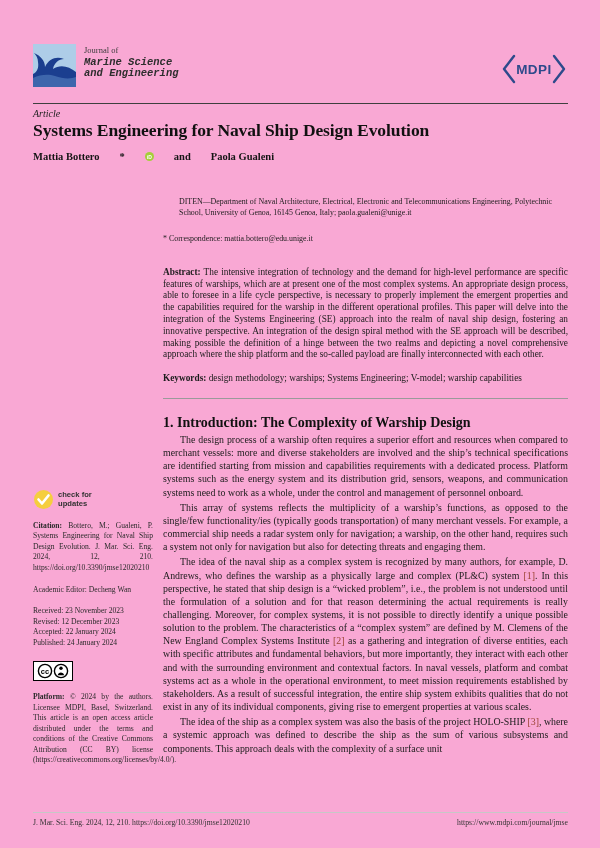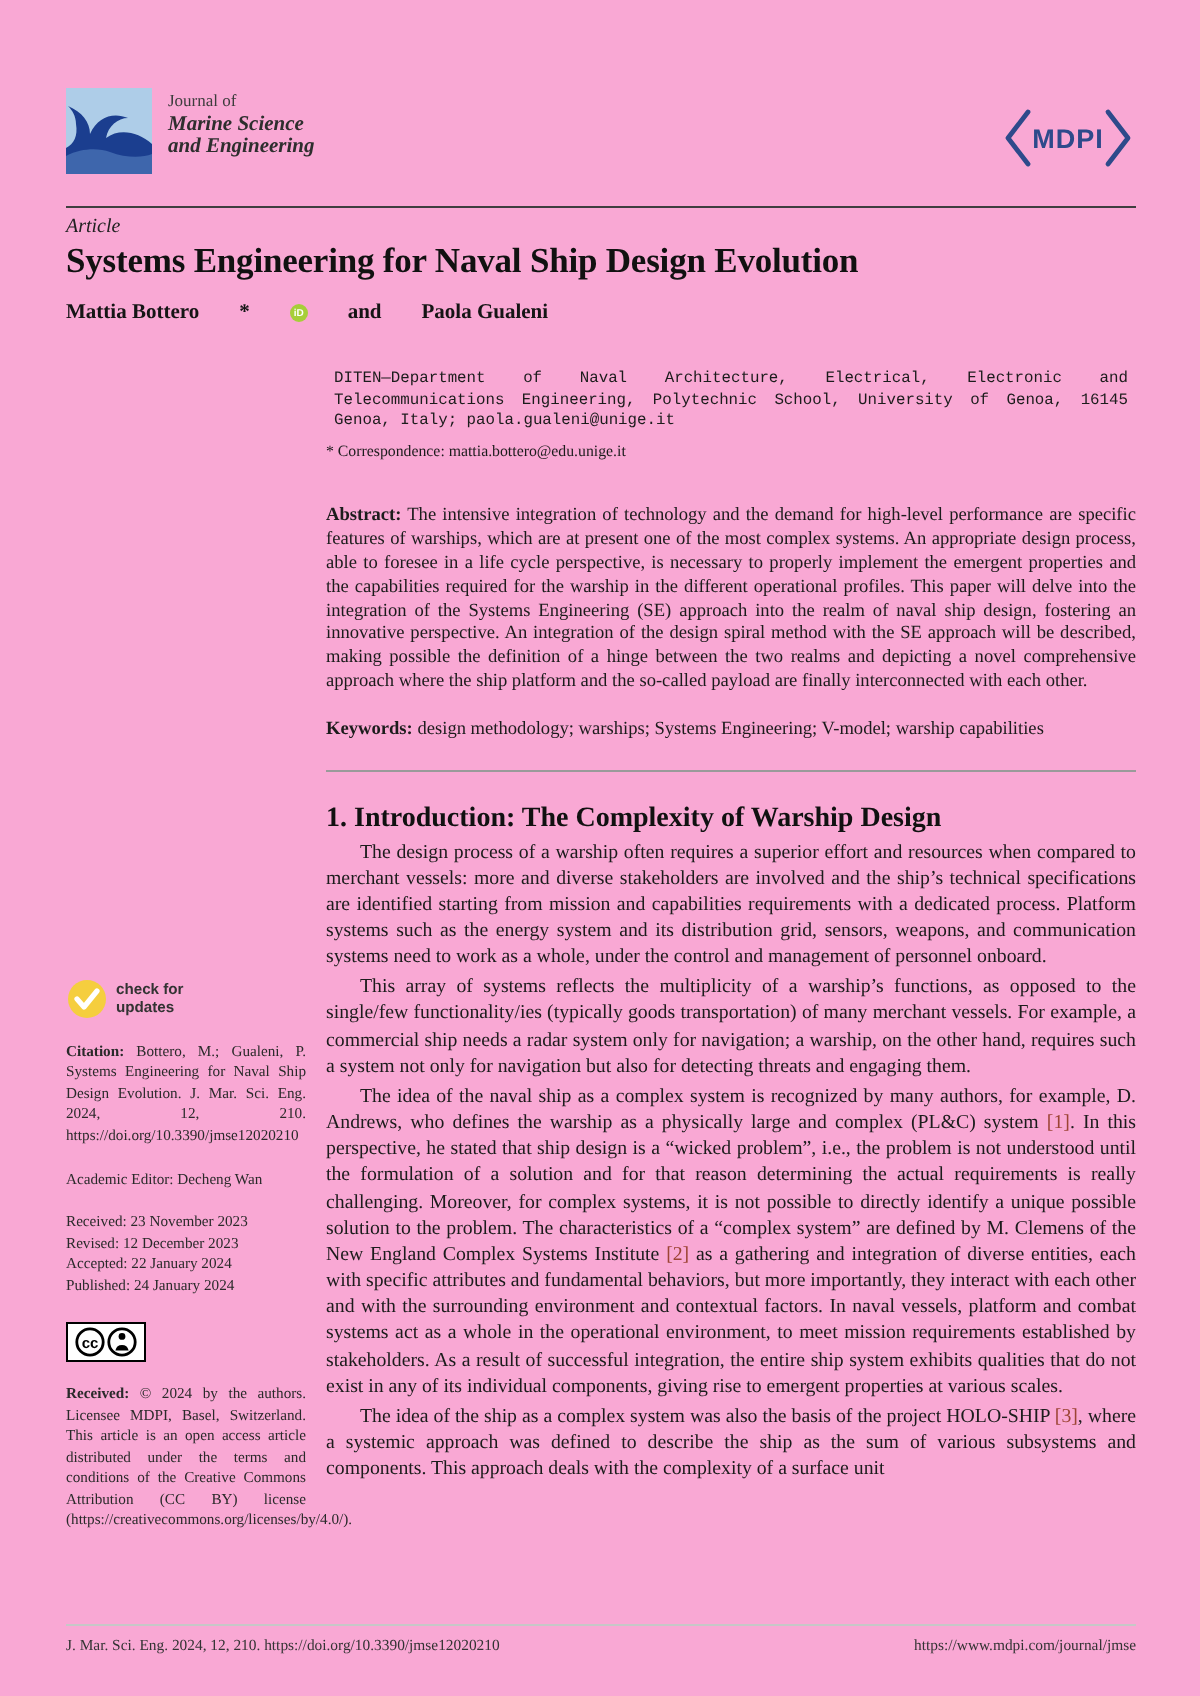--- a/index.html
+++ b/index.html
@@ -5,21 +5,21 @@
   html,body{margin:0;padding:0;}
   body{width:600px;height:848px;background:#e9e9e9;font-family:"Liberation Serif",serif;}
   .page{position:relative;width:600px;height:848px;background:#f9a8d4;overflow:hidden;color:#1c1c1c;}
 
   
   .header{position:absolute;left:33px;top:44px;right:32px;height:48px;}
   .jlogo{position:absolute;left:0;top:0;display:flex;align-items:flex-start;}
   .jlogo-box{width:43px;height:43px;display:block;}
   .jlogo-text{margin-left:8px;padding-top:2px;line-height:1;}
   .jlogo-text .jof{font-size:8.5px;color:#3c3c3c;display:block;margin-bottom:2px;}
-  .jlogo-text .jname{font-size:10.5px;font-weight:bold;font-style:italic;color:#2e2e2e;display:block;line-height:11.5px;}
+  .jlogo-text .jname{font-size:10.5px;font-weight:bold;font-style:italic;color:#2e2e2e;display:block;line-height:11.5px;font-family:Liberation Mono, monospace;}
   .mdpi{position:absolute;right:0;top:8px;}
   .hrule{position:absolute;left:33px;top:103px;width:535px;height:1px;background:#3f3f3f;}
 
   
   .article-type{position:absolute;left:33px;top:108px;font-style:italic;font-size:10px;color:#222;}
   .title{position:absolute;left:33px;top:120px;width:530px;margin:0;font-size:17.5px;font-weight:bold;color:#111;letter-spacing:-0.1px;}
   .authors{position:absolute;left:33px;top:151px;font-size:10.5px;font-weight:bold;color:#151515;display:flex;align-items:center;gap:20px;}
   .orcid{display:inline-flex;width:9px;height:9px;border-radius:50%;background:#a6ce39;color:#fff;font-family:"Liberation Sans",sans-serif;font-size:5px;font-weight:bold;align-items:center;justify-content:center;}
 
   
@@ -29,21 +29,21 @@
   .cit{margin-top:11px;text-align:justify;}
   .cit .lbl{font-weight:bold;}
   .ed{margin-top:12px;}
   .dates{margin-top:11px;}
   .ccrow{margin-top:13px;}
   .copyr{margin-top:8px;text-align:justify;}
   .copyr .lbl{font-weight:bold;}
 
   
   .content{position:absolute;left:163px;top:181px;width:405px;}
-  .affil{font-size:7.9px;line-height:10.6px;margin:4px;text-align:justify;font-family:Liberation Mono, monospace;}
+  .affil{font-size:7.9px;line-height:10.6px;margin:16px;text-align:justify;}
   .corr{font-size:7.9px;line-height:10.6px;margin:1px 0 0 0;}
   .abstract{margin:22px 0 0 0;font-size:9.3px;line-height:11.8px;text-align:justify;}
   .abstract .lbl,.kw .lbl{font-weight:bold;}
   .kw{margin:12px 0 0 0;font-size:9.3px;line-height:11.8px;}
   .kwrule{margin-top:13px;height:1px;background:#9a9a9a;border:none;}
   .sec-h{margin:16px 0 0 0;font-size:14px;font-weight:bold;color:#111;}
   .body-p{margin:2px 0 0 0;font-size:9.9px;line-height:13.15px;text-align:justify;text-indent:17px;}
   .body-p:first-of-type{margin-top:3px;}
   .cite{color:#9c4434;}
 
@@ -112,21 +112,21 @@
     <div class="ccrow">
       <svg width="40" height="20" viewBox="0 0 40 20">
         <rect x="0.5" y="0.5" width="39" height="19" fill="#fff" stroke="#000" stroke-width="1"></rect>
         <circle cx="12" cy="10" r="6.6" fill="none" stroke="#000" stroke-width="1.4"></circle>
         <text x="12" y="13" text-anchor="middle" font-family="Liberation Sans, sans-serif" font-size="7.5" font-weight="bold" fill="#000">cc</text>
         <circle cx="28" cy="10" r="6.6" fill="none" stroke="#000" stroke-width="1.4"></circle>
         <circle cx="28" cy="7.2" r="1.7" fill="#000"></circle>
         <path d="M24.7,14.2 a3.4,3.6 0 0 1 6.6,0 z" fill="#000"></path>
       </svg>
     </div>
-    <p class="copyr"><span class="lbl">Received:</span><span> © 2024 by the authors. Licensee MDPI, Basel, Switzerland. This article is an open access article distributed under the terms and conditions of the Creative Commons Attribution (CC BY) license (https://creativecommons.org/licenses/by/4.0/).</span></p>
+    <p class="copyr"><span class="lbl">Platform:</span><span> © 2024 by the authors. Licensee MDPI, Basel, Switzerland. This article is an open access article distributed under the terms and conditions of the Creative Commons Attribution (CC BY) license (https://creativecommons.org/licenses/by/4.0/).</span></p>
   </aside>
 
   <main class="content">
     <p class="affil">DITEN—Department of Naval Architecture, Electrical, Electronic and Telecommunications Engineering, Polytechnic School, University of Genoa, 16145 Genoa, Italy; paola.gualeni@unige.it</p>
     <p class="corr">*  Correspondence: mattia.bottero@edu.unige.it</p>
     <p class="abstract"><span class="lbl">Abstract:</span><span> The intensive integration of technology and the demand for high-level performance are specific features of warships, which are at present one of the most complex systems. An appropriate design process, able to foresee in a life cycle perspective, is necessary to properly implement the emergent properties and the capabilities required for the warship in the different operational profiles. This paper will delve into the integration of the Systems Engineering (SE) approach into the realm of naval ship design, fostering an innovative perspective. An integration of the design spiral method with the SE approach will be described, making possible the definition of a hinge between the two realms and depicting a novel comprehensive approach where the ship platform and the so-called payload are finally interconnected with each other.</span></p>
     <p class="kw"><span class="lbl">Keywords:</span><span> design methodology; warships; Systems Engineering; V-model; warship capabilities</span></p>
     <hr class="kwrule">
     <h2 class="sec-h">1. Introduction: The Complexity of Warship Design</h2>
     <p class="body-p">The design process of a warship often requires a superior effort and resources when compared to merchant vessels: more and diverse stakeholders are involved and the ship’s technical specifications are identified starting from mission and capabilities requirements with a dedicated process. Platform systems such as the energy system and its distribution grid, sensors, weapons, and communication systems need to work as a whole, under the control and management of personnel onboard.</p>

